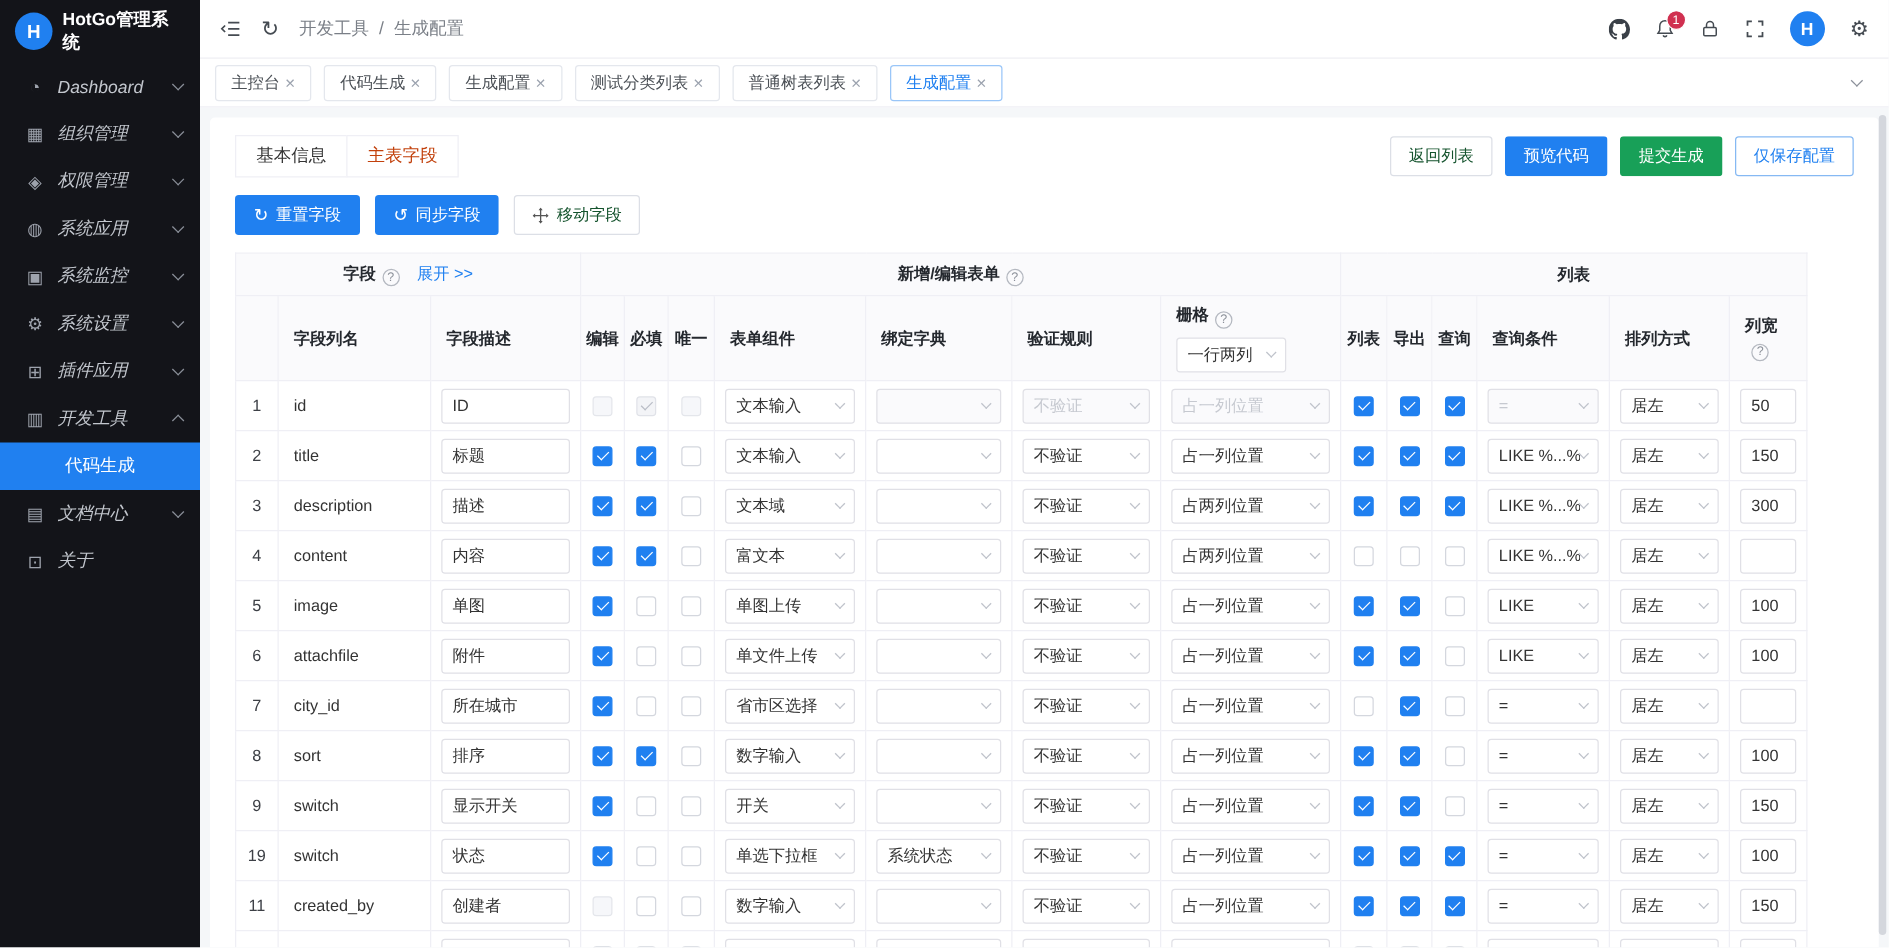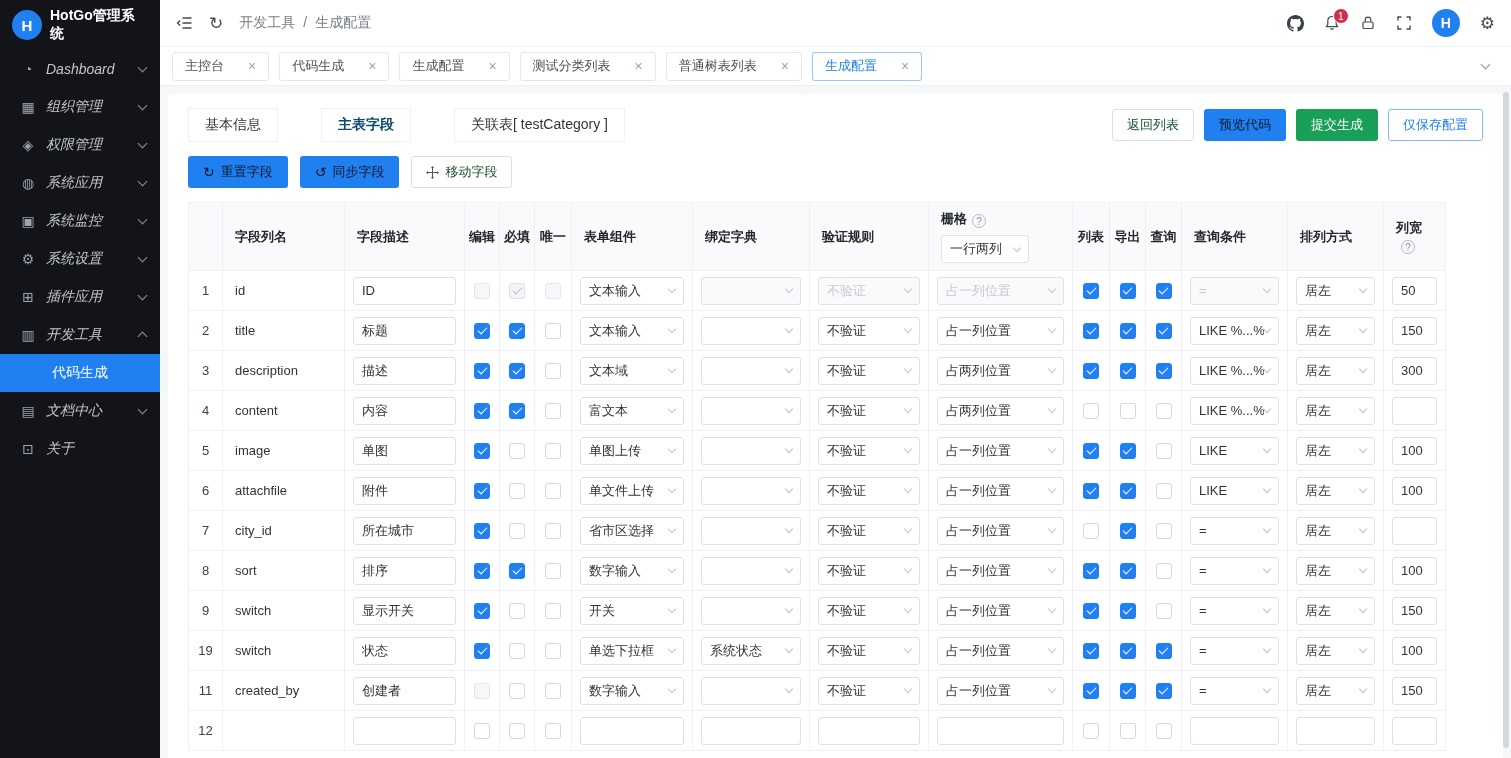--- a/index.html
+++ b/index.html
@@ -25,36 +25,36 @@
   .topbar { height:46px; background:#fff; display:flex; align-items:center; padding:0 16px; gap:16px; }
   .icon-btn { display:flex; align-items:center; justify-content:center; cursor:pointer; color:#454b52; }
   .glyph { font-size:17px; line-height:1; color:#454b52; }
   .breadcrumb { color:#7a7f87; display:flex; gap:8px; font-size:14px; }
   .topbar-right { margin-left:auto; display:flex; align-items:center; gap:20px; }
   .bell-wrap { position:relative; }
   .badge { position:absolute; top:-7px; right:-9px; min-width:16px; height:16px; border-radius:8px; background:#d03050; color:#fff; font-size:10px; display:flex; align-items:center; justify-content:center; padding:0 4px; border:1px solid #fff; }
   .avatar { width:28px; height:28px; border-radius:50%; background:#2080f0; color:#fff; display:flex; align-items:center; justify-content:center; font-weight:700; font-size:14px; cursor:pointer; }
 
   .tabbar { height:40px; background:#fff; border-top:1px solid #f0f0f3; border-bottom:1px solid #efeff5; display:flex; align-items:center; padding:0 12px; gap:10px; }
-  .tab-pill { height:29px; display:flex; align-items:center; gap:24px; padding:0 12px; border:1px solid #e4e7ed; border-radius:3px; background:#fff; font-size:13px; color:#4b5056; cursor:pointer; white-space:nowrap; }
+  .tab-pill { height:29px; display:flex; align-items:center; gap:4px; padding:0 12px; border:1px solid #e4e7ed; border-radius:3px; background:#fff; font-size:13px; color:#4b5056; cursor:pointer; white-space:nowrap; }
   .tab-pill.active { color:#2080f0; border-color:rgba(32,128,240,.45); }
   .tab-close { font-size:14px; color:#9ca3af; line-height:1; }
   .tabbar-collapse { margin-left:auto; width:28px; display:flex; justify-content:center; cursor:pointer; }
 
   .content { flex:1; padding:8px 8px 0 8px; overflow:hidden; }
   .card { background:#fff; border-radius:4px 4px 0 0; height:100%; padding:14px 20px 0 20px; overflow:hidden; }
 
   .card-head { display:flex; align-items:center; }
-  .card-tabs { display:flex;gap:44px; }
+  .card-tabs { display:flex; }
   .card-tab { height:34px; padding:0 16px; display:flex; align-items:center; border:1px solid #efeff5; margin-right:-1px; background:#fff; font-size:14px; color:#333; cursor:pointer; white-space:nowrap; }
-  .card-tab.active { color:#0c4a6e;font-weight:bold; }
+  .card-tab.active { color:#c2410c; }
   .head-btns { margin-left:auto; display:flex; gap:10px; }
   .btn { height:32px; padding:0 14px; border-radius:3px; font-size:13px; display:inline-flex; align-items:center; gap:6px; border:1px solid transparent; background:#fff; cursor:pointer; font-family:inherit; white-space:nowrap; }
   .btn.default { border-color:#dcdfe6; color:#14532d; }
-  .btn.primary { background:#2080f0; color:#0f172a; }
+  .btn.primary { background:#2080f0; color:#ffffff; }
   .btn.success { background:#18a058; color:#fff; }
   .btn.outline { border-color:#86b9f3; color:#2080f0; }
   .btn .bi { font-size:14px; line-height:1; }
 
   .toolbar { margin-top:14px; display:flex; gap:12px; }
 
   
   .tbl-wrap { margin-top:14px; }
   table { border-collapse:collapse; table-layout:fixed; width:1257px; font-size:13px; }
   th,td { border:1px solid #efeff5; overflow:hidden; }
@@ -227,23 +227,20 @@
     <div class="card">
 
       <div class="card-head">
         <div class="card-tabs">
           <div class="card-tab">
               <span>基本信息</span>
             </div>
           <div class="card-tab active">
               <span>主表字段</span>
             </div>
-          <div class="card-tab">
-              <span>关联表[ testCategory ]</span>
-            </div>
         </div>
         <div class="head-btns">
           <button class="btn default">
               <span>返回列表</span>
             </button>
           <button class="btn primary">
               <span>预览代码</span>
             </button>
           <button class="btn success">
               <span>提交生成</span>
@@ -288,20 +285,31 @@
               <col style="width:119px">
             <col style="width:144px">
               <col style="width:37px">
               <col style="width:36px">
             <col style="width:36px">
               <col style="width:106px">
               <col style="width:96px">
               <col style="width:62px">
           </colgroup>
           <thead>
+            <tr class="grp-row">
+              <th colspan="3">
+                <span>字段</span><span class="q">?</span><a class="lnk">展开 &gt;&gt;</a>
+              </th>
+              <th colspan="7">
+                <span>新增/编辑表单</span><span class="q">?</span>
+              </th>
+              <th colspan="6">
+                <span>列表</span>
+              </th>
+            </tr>
             <tr class="col-row">
               <th></th>
               <th>字段列名</th>
               <th>字段描述</th>
               <th class="h-cb">编辑</th>
               <th class="h-cb">必填</th>
               <th class="h-cb">唯一</th>
               <th>表单组件</th>
               <th>绑定字典</th>
               <th>验证规则</th>

